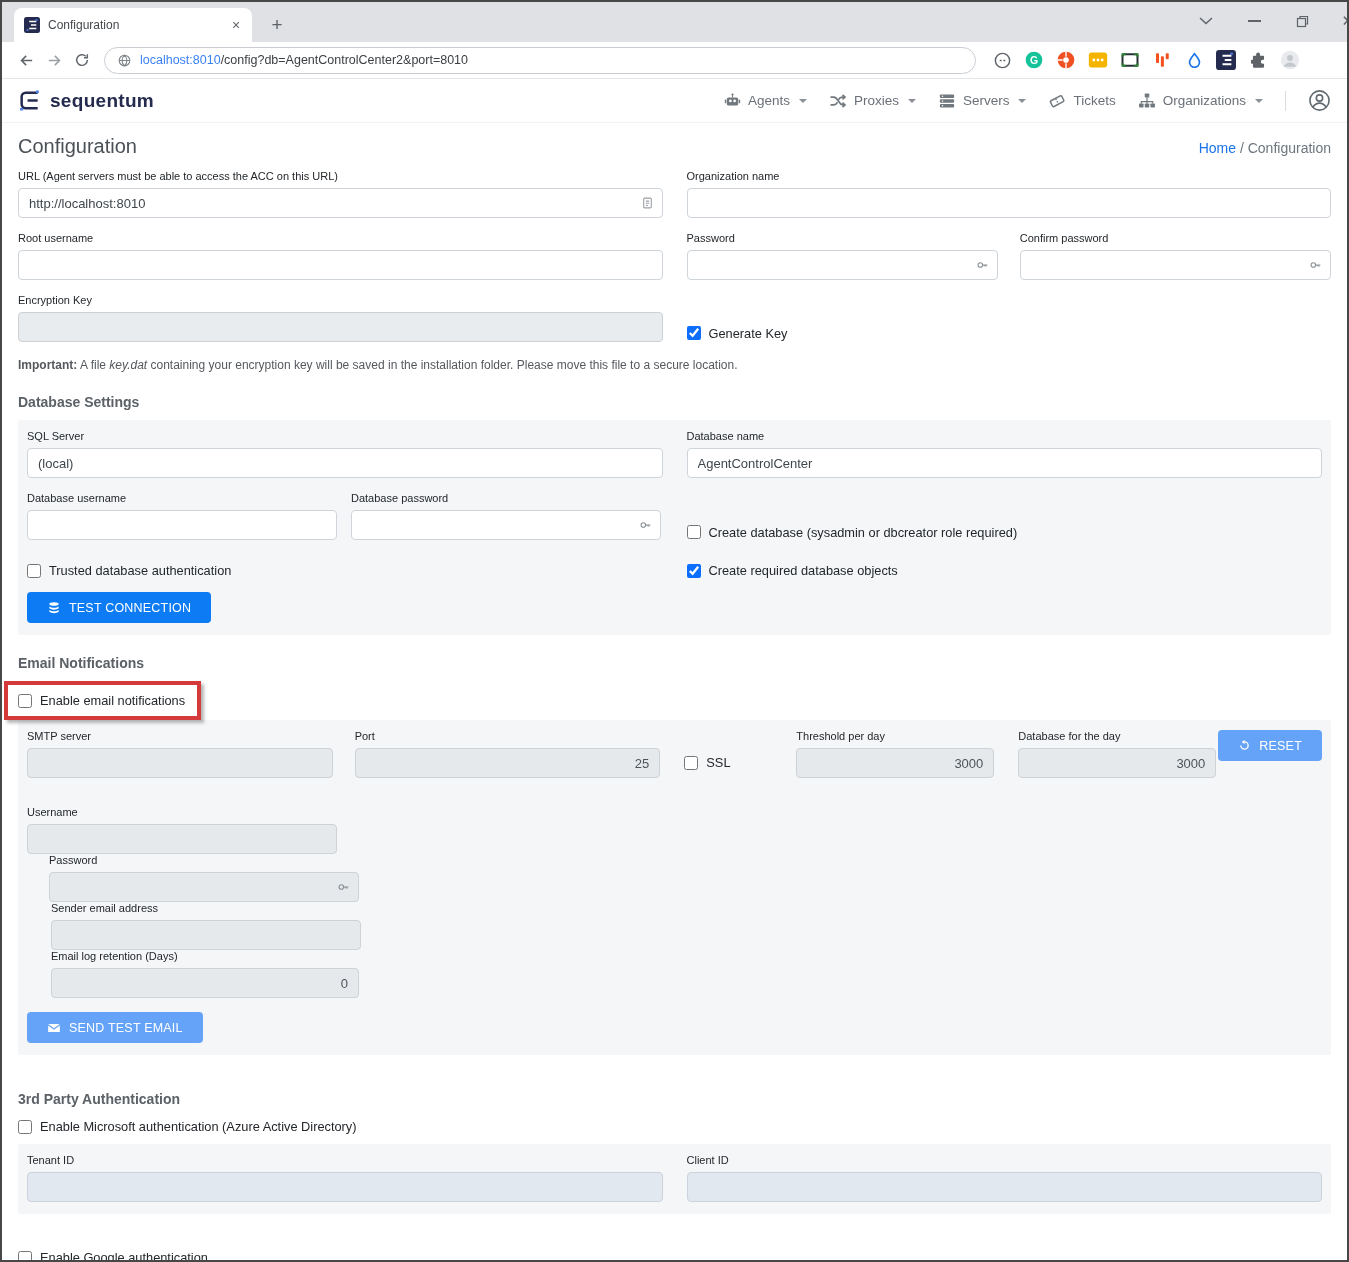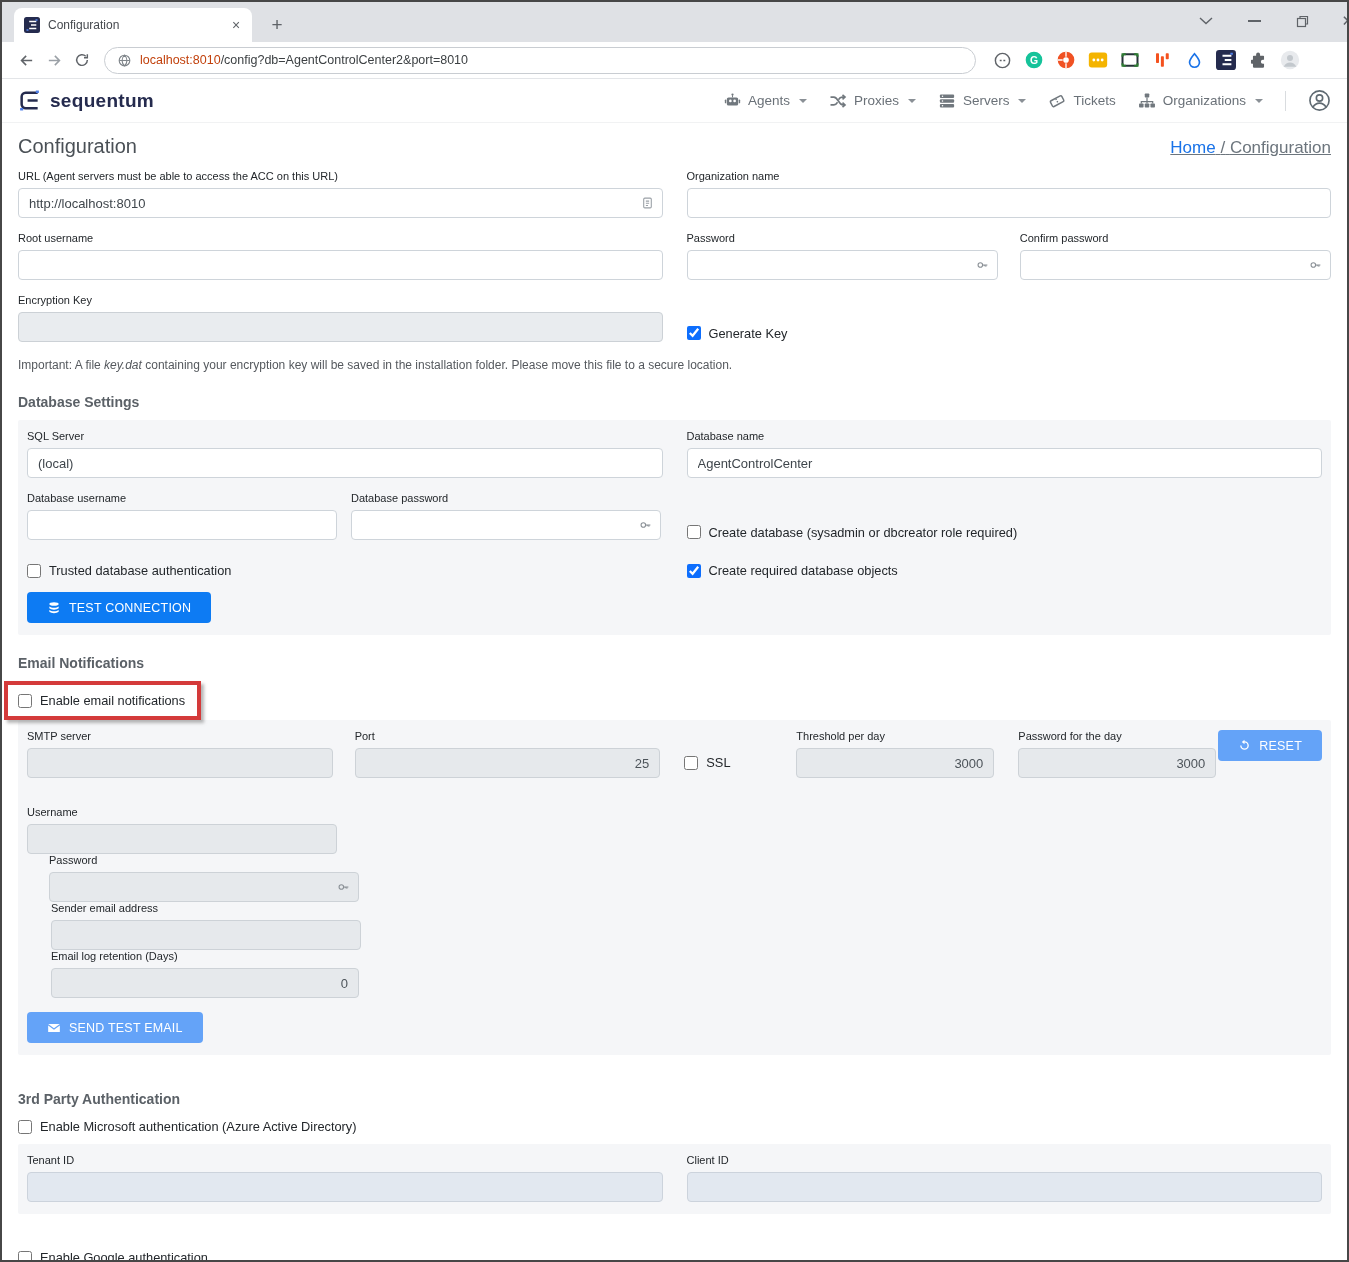--- a/index.html
+++ b/index.html
@@ -19,38 +19,38 @@
   .newtab { width:30px; height:30px; display:flex; align-items:center; justify-content:center; font-size:19px; color:#5f6368; margin:0 0 2px 10px; }
   .wincontrols { position:absolute; right:0; top:10px; display:flex; align-items:center; gap:30px; padding-right:2px; }
   .winbtn { display:flex; align-items:center; justify-content:center; width:18px; height:18px; }
   .minbar { width:13px; height:2px; background:#5f6368; }
   .cutclose { color:#5f6368; font-size:15px; margin-right:-9px; }
 
   .toolbar { height:37px; background:#fff; display:flex; align-items:center; padding:0 10px; border-bottom:1px solid #e3e5e8; }
   .navbtn { width:28px; height:28px; display:flex; align-items:center; justify-content:center; }
   .addressbar { width:872px; height:27px; border:1px solid #c9cdd2; border-radius:14px; display:flex; align-items:center; gap:8px; padding:0 12px; margin-left:8px; background:#fff; }
   .url { font-size:12.5px; color:#202124; white-space:nowrap; }
-  .url .origin { color:#c2410c; }
+  .url .origin { color:#3b82f6; }
   .url .path { color:#3c4043; }
   .extrow { display:flex; align-items:center; gap:12px; margin-left:16px; }
   .ext { width:20px; height:20px; display:flex; align-items:center; justify-content:center; }
 
   
   .navbar { height:44px; display:flex; padding:0 16px; background:#fff; border-bottom:1px solid #f1f2f3; }
   .brand { display:flex; align-items:center; gap:9px; font-size:19px; font-weight:700; color:#252b4e; letter-spacing:.3px; }
   .mainnav { margin-left:auto; display:flex; align-items:center; gap:22px; font-size:13.5px; color:#6a7178; }
   .navitem { display:flex; align-items:center; gap:7px; cursor:default; }
   .caret { width:0; height:0; border-left:4px solid transparent; border-right:4px solid transparent; border-top:4.5px solid #8a9096; margin-left:2px; }
   .navdivider { width:1px; height:20px; background:#d9dcdf; }
 
   
   .content { padding:12px 16px 0; }
   .pagehead { display:flex; align-items:baseline; justify-content:space-between; margin-bottom:12px; }
   .pagetitle { font-size:20px; font-weight:400; color:#4a5056; }
-  .breadcrumb { font-size:17px; color:#6c757d;text-decoration:underline; }
+  .breadcrumb { font-size:14px; color:#6c757d; }
   .breadcrumb .home { color:#1a73e8; text-decoration:none; }
 
   .frow { display:flex; gap:24px; margin-bottom:14px; }
   .fcol { flex:1; min-width:0; }
   .fcol2 { display:flex; gap:22px; }
   .fcol2 > div { flex:1; min-width:0; }
   .lbl { display:block; font-size:11px; color:#23272b; margin-bottom:6px; }
   .inp { width:100%; height:30px; border:1px solid #ced4da; border-radius:4px; padding:0 10px; font-size:13px; color:#3f464c; background:#fff; font-family:inherit; }
   .inp:disabled { background:#e9ecef; color:#4d545a; border-color:#ccd1d6; }
   .panel .inp:disabled { background:#e6e9ec; border-color:#cdd2d7;text-align:right; }
@@ -63,21 +63,21 @@
 
   .section-h { font-size:14px; font-weight:700; color:#5b6167; margin:22px 0 10px; }
   .panel { background:#f5f6f8; padding:10px 9px 12px; border-radius:2px; }
 
   .btn { display:inline-flex; align-items:center; gap:8px; height:31px; padding:0 20px; border:none; border-radius:4px; color:#fff; font-size:12.5px; font-weight:500; font-family:inherit; letter-spacing:.2px; }
   .btn.primary { background:#0d7bf3; }
   .btn.lightb  { background:#64a3f8; }
   .btn svg { flex:none; }
 
   .note { font-size:12px; color:#55595e; margin:2px 0 6px; }
-  .note b { font-weight:400; }
+  .note b { font-weight:700; }
   .note i { font-style:italic; }
 
   .redbox { display:inline-flex; border:4px solid #d43a3a; padding:8px 12px 8px 10px; margin:4px 0 0 -14px; box-shadow:3px 3px 3px rgba(125,125,125,.55); background:transparent; position:relative; z-index:2; }
 
   
   .erow { display:flex; }
   .erow + .erow { margin-top:21px;flex-direction:column; }
   .w310 { width:310px; }
   .w308 { width:308px; }
   .ml22 { margin-left:22px; }
@@ -494,21 +494,21 @@
             <span>SSL</span>
           </label>
         </div>
         <div class="col198">
           <label class="lbl">Threshold per day</label>
           <input class="inp" type="text" disabled="" value="3000" style="">
         </div>
       </div>
       <div class="w308 ml24 innerflex">
         <div class="col198">
-          <label class="lbl">Password for the day</label>
+          <label class="lbl">Database for the day</label>
           <input class="inp" type="text" disabled="" value="3000" style="">
         </div>
         <button class="btn lightb resetbtn">
           <span style="display:flex">
             <svg width="13" height="13" viewBox="0 0 24 24" fill="#fff">
                 <path d="M12 5V1.5L7 5.5l5 4V6.5a5.5 5.5 0 1 1-5.5 5.5H4a8 8 0 1 0 8-8z"></path>
               </svg>
           </span>
           <span>RESET</span>
         </button>

